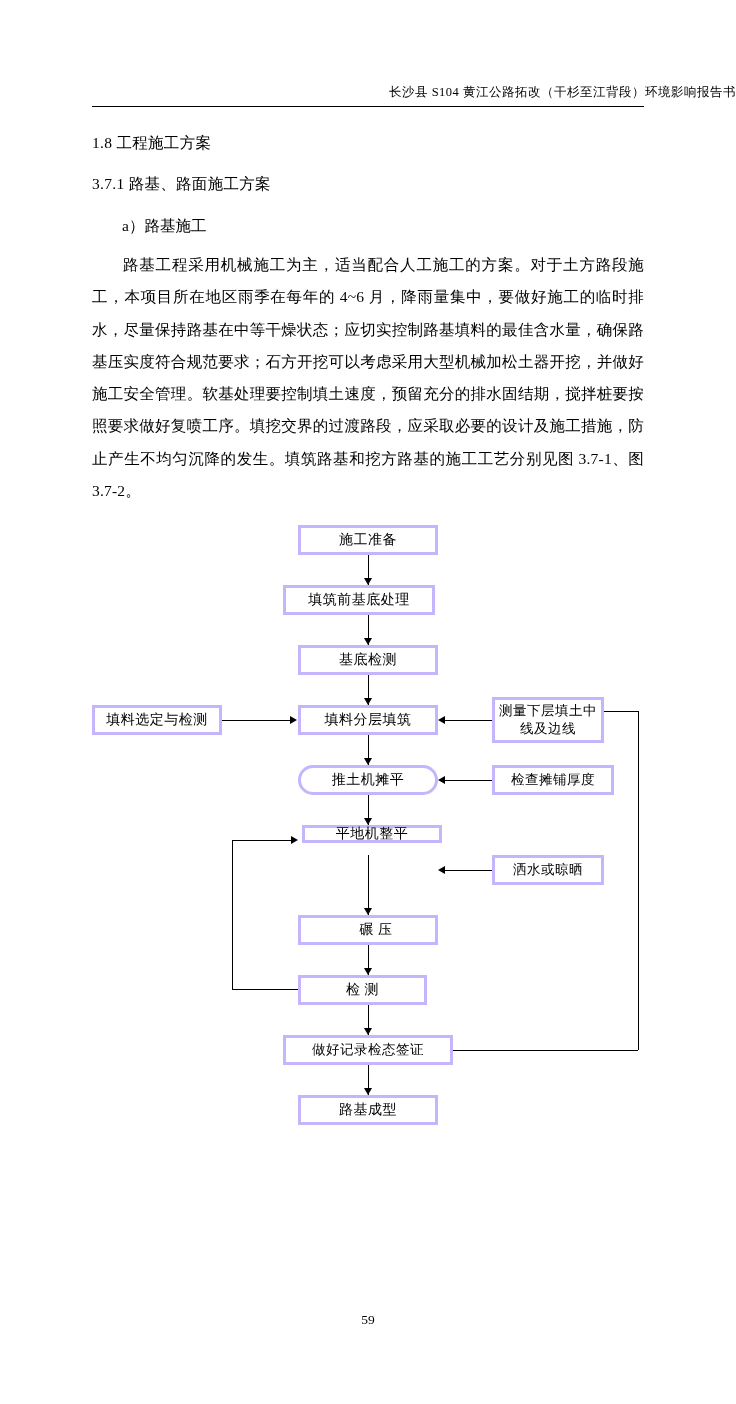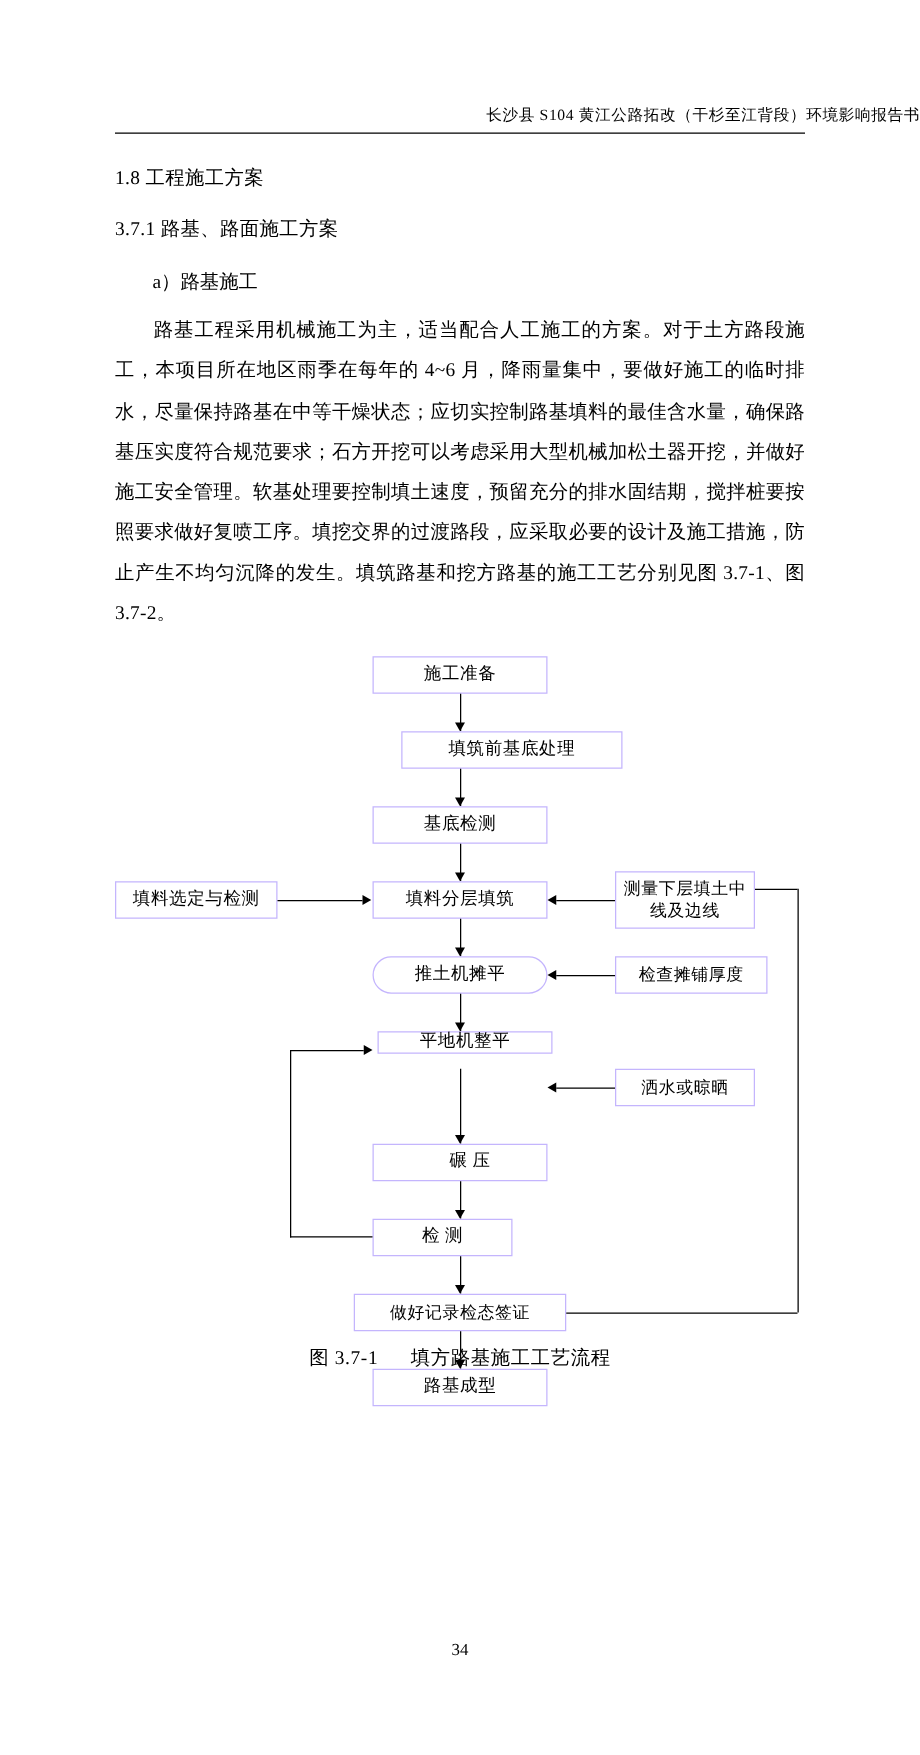--- a/index.html
+++ b/index.html
@@ -74,21 +74,21 @@
   }
   
   .flow {
     position: relative;
     width: 552px;
     height: 560px;
     margin: 18px 0 0 0;
   }
   .node {
     position: absolute;
-    border: 1px solid #c4b5fd;
+    border: 3px solid #c4b5fd;
     background: #fff;
     font-size: 14px;
     text-align: center;
     display: flex;
     align-items: center;
     justify-content: center;
     box-sizing: border-box;
     line-height: 1.35;
     letter-spacing: 0.5px;
   }
@@ -150,21 +150,21 @@
     <h3 class="sub">3.7.1 路基、路面施工方案</h3>
     <p class="item">a）路基施工</p>
     <p class="body">路基工程采用机械施工为主，适当配合人工施工的方案。对于土方路段施工，本项目所在地区雨季在每年的 4~6 月，降雨量集中，要做好施工的临时排水，尽量保持路基在中等干燥状态；应切实控制路基填料的最佳含水量，确保路基压实度符合规范要求；石方开挖可以考虑采用大型机械加松土器开挖，并做好施工安全管理。软基处理要控制填土速度，预留充分的排水固结期，搅拌桩要按照要求做好复喷工序。填挖交界的过渡路段，应采取必要的设计及施工措施，防止产生不均匀沉降的发生。填筑路基和挖方路基的施工工艺分别见图 3.7-1、图 3.7-2。</p>
 
     <div class="flow">
 
       <div class="node" style="left:206px; top:0px; width:140px; height:30px;">施工准备</div>
       <div class="vline" style="left:276px; top:30px; height:30px;"></div>
       <div class="arrow-down" style="left:272px; top:53px;"></div>
 
-      <div class="node" style="left:191px; top:60px; width:177px; height:30px;margin-left:38px;">填筑前基底处理</div>
+      <div class="node" style="left:191px; top:60px; width:152px; height:30px;">填筑前基底处理</div>
       <div class="vline" style="left:276px; top:90px; height:30px;"></div>
       <div class="arrow-down" style="left:272px; top:113px;"></div>
 
       <div class="node" style="left:206px; top:120px; width:140px; height:30px;">基底检测</div>
       <div class="vline" style="left:276px; top:150px; height:30px;"></div>
       <div class="arrow-down" style="left:272px; top:173px;"></div>
 
       <div class="node" style="left:0px; top:180px; width:130px; height:30px;">填料选定与检测</div>
       <div class="hline" style="left:130px; top:195px; width:68px;"></div>
       <div class="arrow-right" style="left:198px; top:191px;"></div>
@@ -193,21 +193,21 @@
       <div class="hline" style="left:353px; top:345px; width:47px;"></div>
       <div class="arrow-left" style="left:346px; top:341px;"></div>
 
       <div class="vline" style="left:276px; top:330px; height:60px;"></div>
       <div class="arrow-down" style="left:272px; top:383px;"></div>
 
       <div class="node" style="left:206px; top:390px; width:140px; height:30px;padding-left:16px;">碾    压</div>
       <div class="vline" style="left:276px; top:420px; height:30px;"></div>
       <div class="arrow-down" style="left:272px; top:443px;"></div>
 
-      <div class="node" style="left:206px; top:450px; width:112px; height:30px;">检    测</div>
+      <div class="node" style="left:206px; top:450px; width:129px; height:30px;">检    测</div>
       <div class="vline" style="left:276px; top:480px; height:30px;"></div>
       <div class="arrow-down" style="left:272px; top:503px;"></div>
 
       <div class="node" style="left:191px; top:510px; width:170px; height:30px; font-size:13.5px;">做好记录检态签证</div>
       <div class="vline" style="left:276px; top:540px; height:30px;"></div>
       <div class="arrow-down" style="left:272px; top:563px;"></div>
 
       <div class="node" style="left:206px; top:570px; width:140px; height:30px;">路基成型</div>
 
       <div class="hline" style="left:140px; top:464px; width:66px;"></div>
@@ -217,19 +217,16 @@
 
       <div class="hline" style="left:361px; top:525px; width:185px;"></div>
       <div class="vline" style="left:546px; top:186px; height:339px;"></div>
       <div class="hline" style="left:512px; top:186px; width:34px;"></div>
 
     </div>
 
     <div style="height:1px;"></div>
   </div>
 
-  <div class="fig-caption">
-    <span>图 3.7-1</span><span class="gap"></span><span>填方路基施工工艺流程</span>
-  </div>
-
-  <div class="page-number">34</div>
+
+  <div class="page-number">59</div>
 
 </div>
 
 </body></html>

